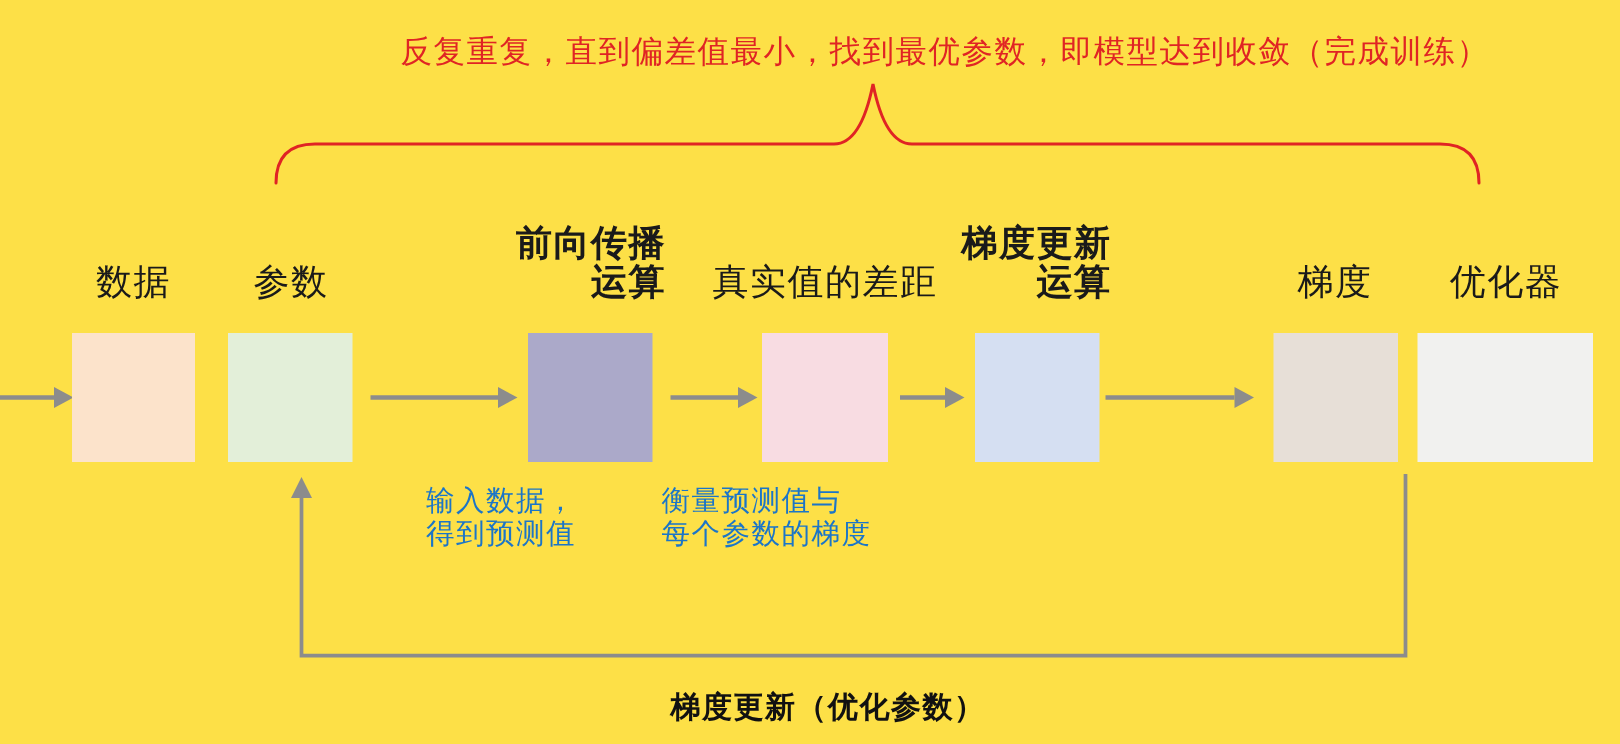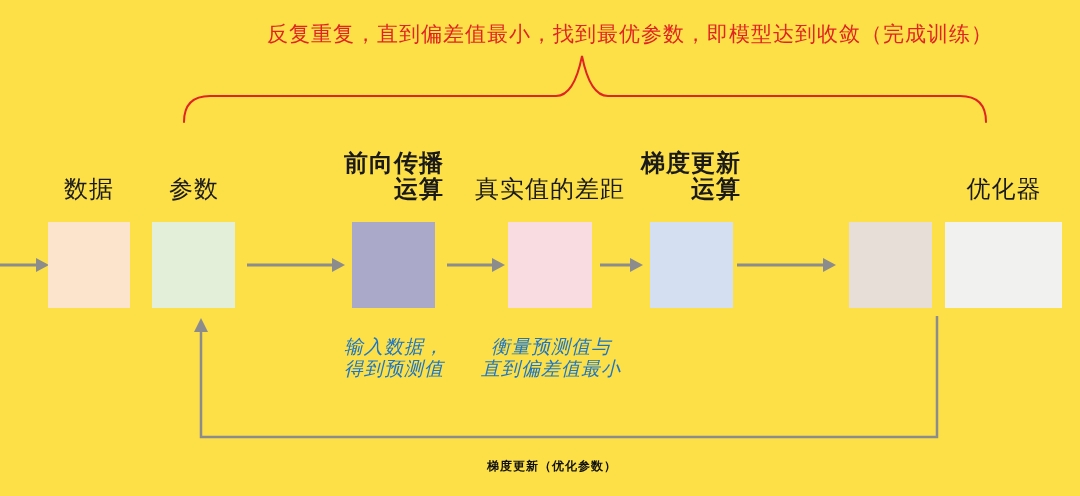--- a/index.html
+++ b/index.html
@@ -6,24 +6,24 @@
   .canvas{position:relative;width:1080px;height:496px;background:#fde047;overflow:hidden;
           font-family:"Liberation Sans","DejaVu Sans",sans-serif;}
   .top-caption{position:absolute;left:180px;top:20px;width:900px;text-align:center;
                font-size:21px;letter-spacing:1px;color:#e02424;font-weight:400;}
   .overlay{position:absolute;left:0;top:0;width:1080px;height:496px;pointer-events:none;}
   .lbl{position:absolute;top:138px;height:64px;width:200px;display:flex;align-items:flex-end;
        justify-content:center;text-align:right;font-size:24px;line-height:26px;color:#1a1a1a;
        white-space:pre-line;letter-spacing:1px;}
   .lbl.bold{font-weight:bold;}
   .box{position:absolute;top:222px;height:86px;}
-  .note{position:absolute;top:336px;width:220px;text-align:center;font-size:19px;line-height:22px;
-        color:#1b75c8;white-space:pre-line;letter-spacing:1px;font-style:italic;}
+  .note{position:absolute;top:324px;width:220px;font-size:19px;line-height:22px;
+        color:#1b75c8;white-space:pre-line;letter-spacing:1px;}
   .footer-caption{position:absolute;left:352px;top:458px;width:400px;text-align:center;
-                  font-size:12px;font-weight:bold;color:#111111;letter-spacing:1px;}
+                  font-size:20px;font-weight:bold;color:#111111;letter-spacing:1px;}
 </style>
 </head>
 <body>
 
 <div class="canvas">
 
   <div class="top-caption">反复重复，直到偏差值最小，找到最优参数，即模型达到收敛（完成训练）</div>
 
   <svg class="overlay" viewBox="0 0 1080 496">
 
@@ -48,30 +48,31 @@
     <polygon points="194,332 201,318 208,332" fill="#8c8c8c"></polygon>
   </svg>
 
   <div class="lbl" style="left:-11px;">数据</div>
   <div class="lbl" style="left:94px;">参数</div>
   <div class="lbl bold" style="left:294px;">前向传播
 运算</div>
   <div class="lbl" style="left:450px;">真实值的差距</div>
   <div class="lbl bold" style="left:591px;">梯度更新
 运算</div>
+  <div class="lbl" style="left:790px;">梯度</div>
   <div class="lbl" style="left:904px;">优化器</div>
 
   <div class="box" style="left: 48px; width: 82px; background-color: rgb(252, 227, 203);"></div>
   <div class="box" style="left: 152px; width: 83px; background-color: rgb(227, 239, 217);"></div>
   <div class="box" style="left: 352px; width: 83px; background-color: rgb(171, 169, 201);"></div>
   <div class="box" style="left: 508px; width: 84px; background-color: rgb(248, 220, 226);"></div>
   <div class="box" style="left: 650px; width: 83px; background-color: rgb(213, 223, 242);"></div>
   <div class="box" style="left: 849px; width: 83px; background-color: rgb(231, 223, 215);"></div>
   <div class="box" style="left: 945px; width: 117px; background-color: rgb(241, 241, 239);"></div>
 
   <div class="note" style="left:284px;">输入数据，
 得到预测值</div>
   <div class="note" style="left:441px;">衡量预测值与
-直到偏差值最小</div>
+每个参数的梯度</div>
 
   <div class="footer-caption">梯度更新（优化参数）</div>
 
 </div>
 
 </body></html>

